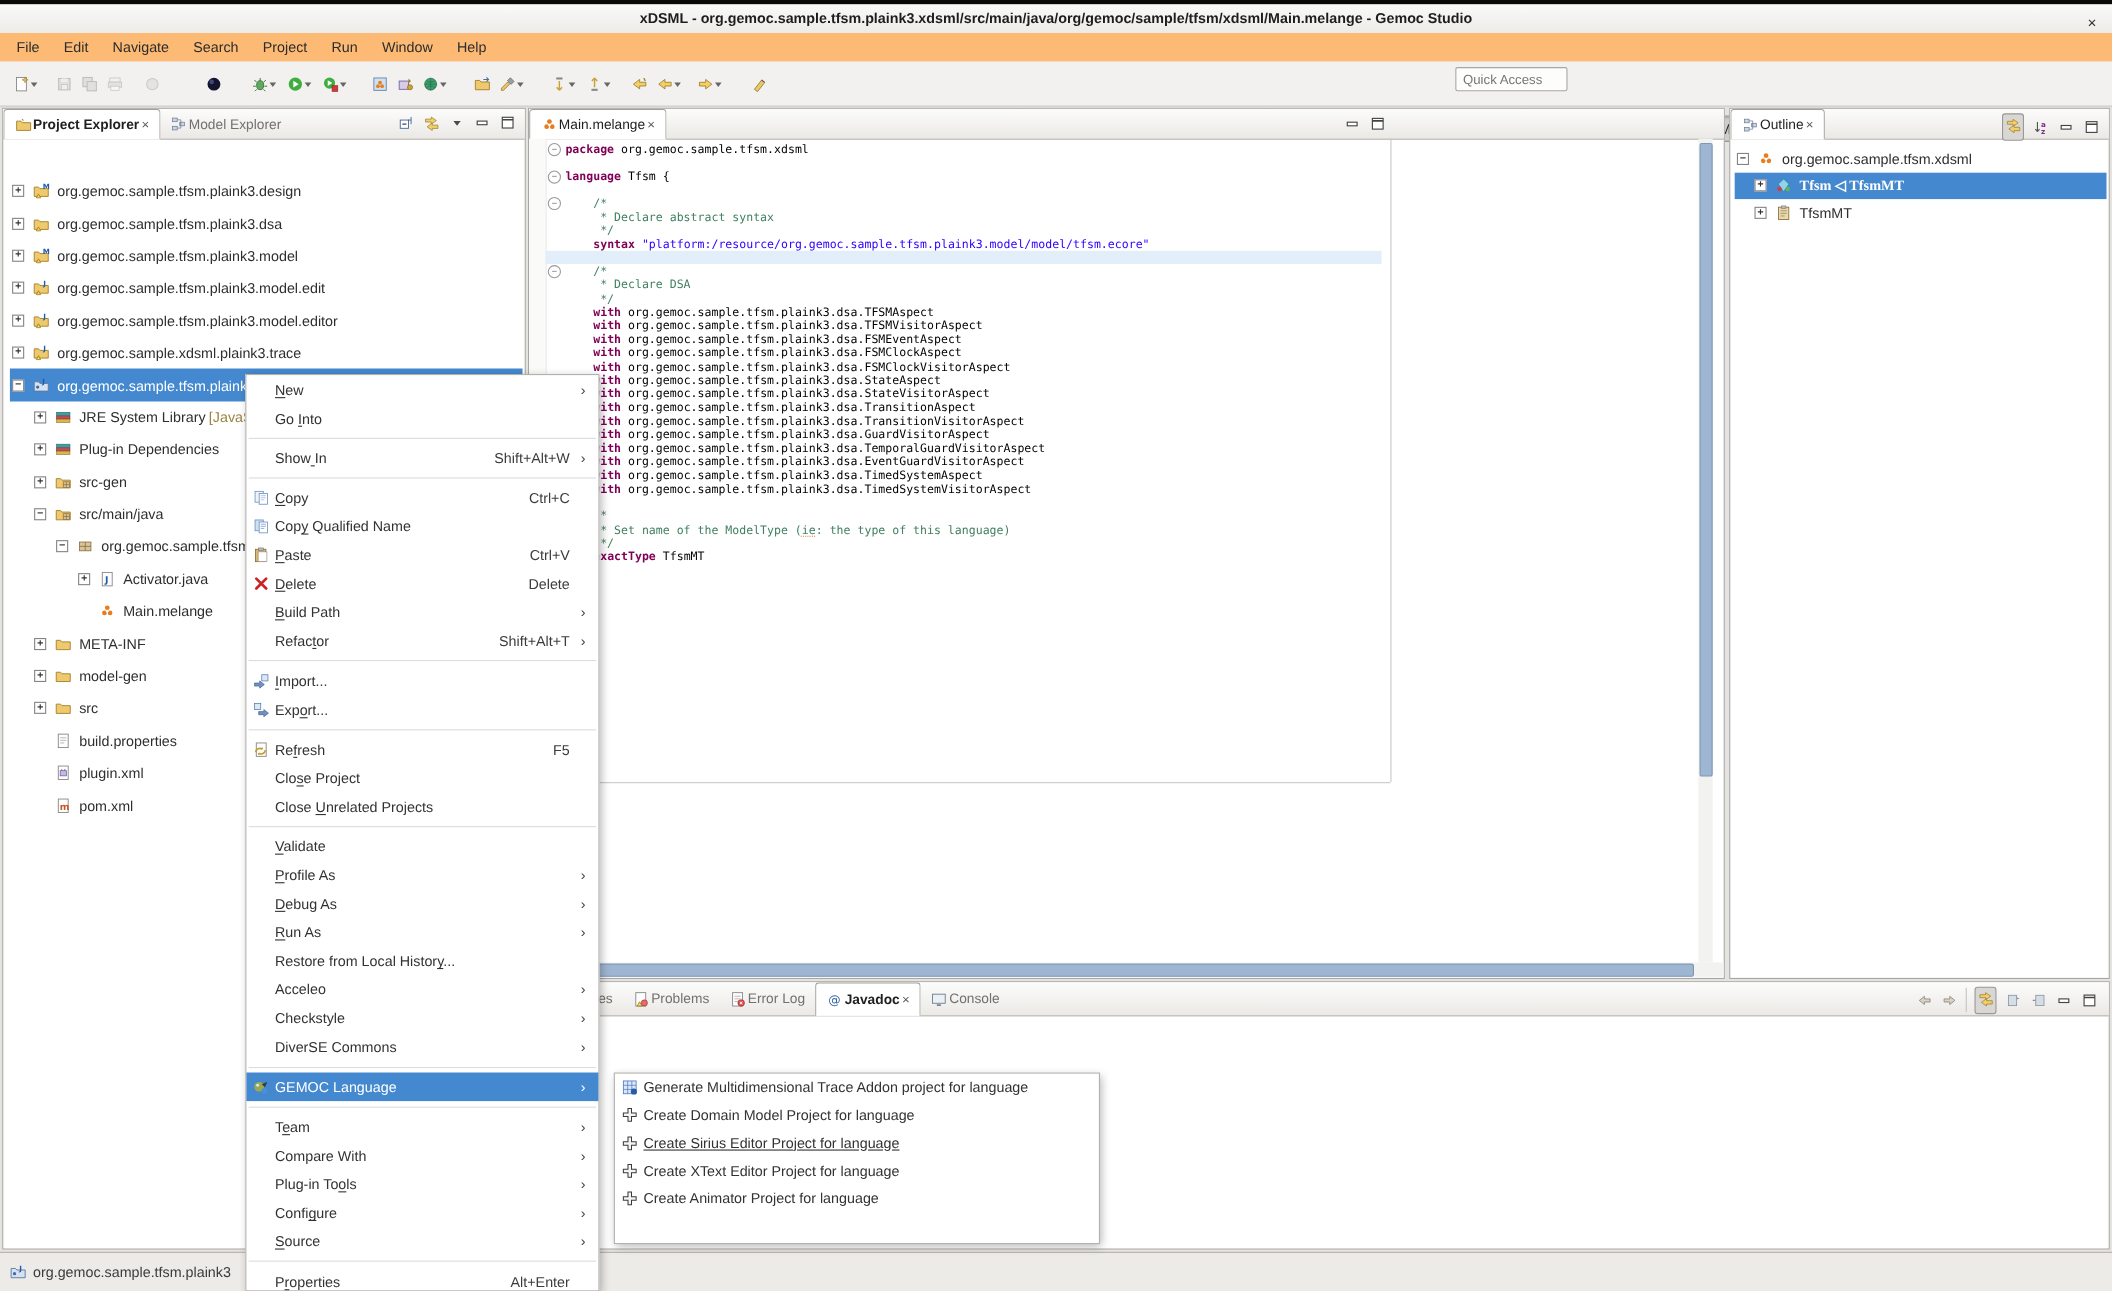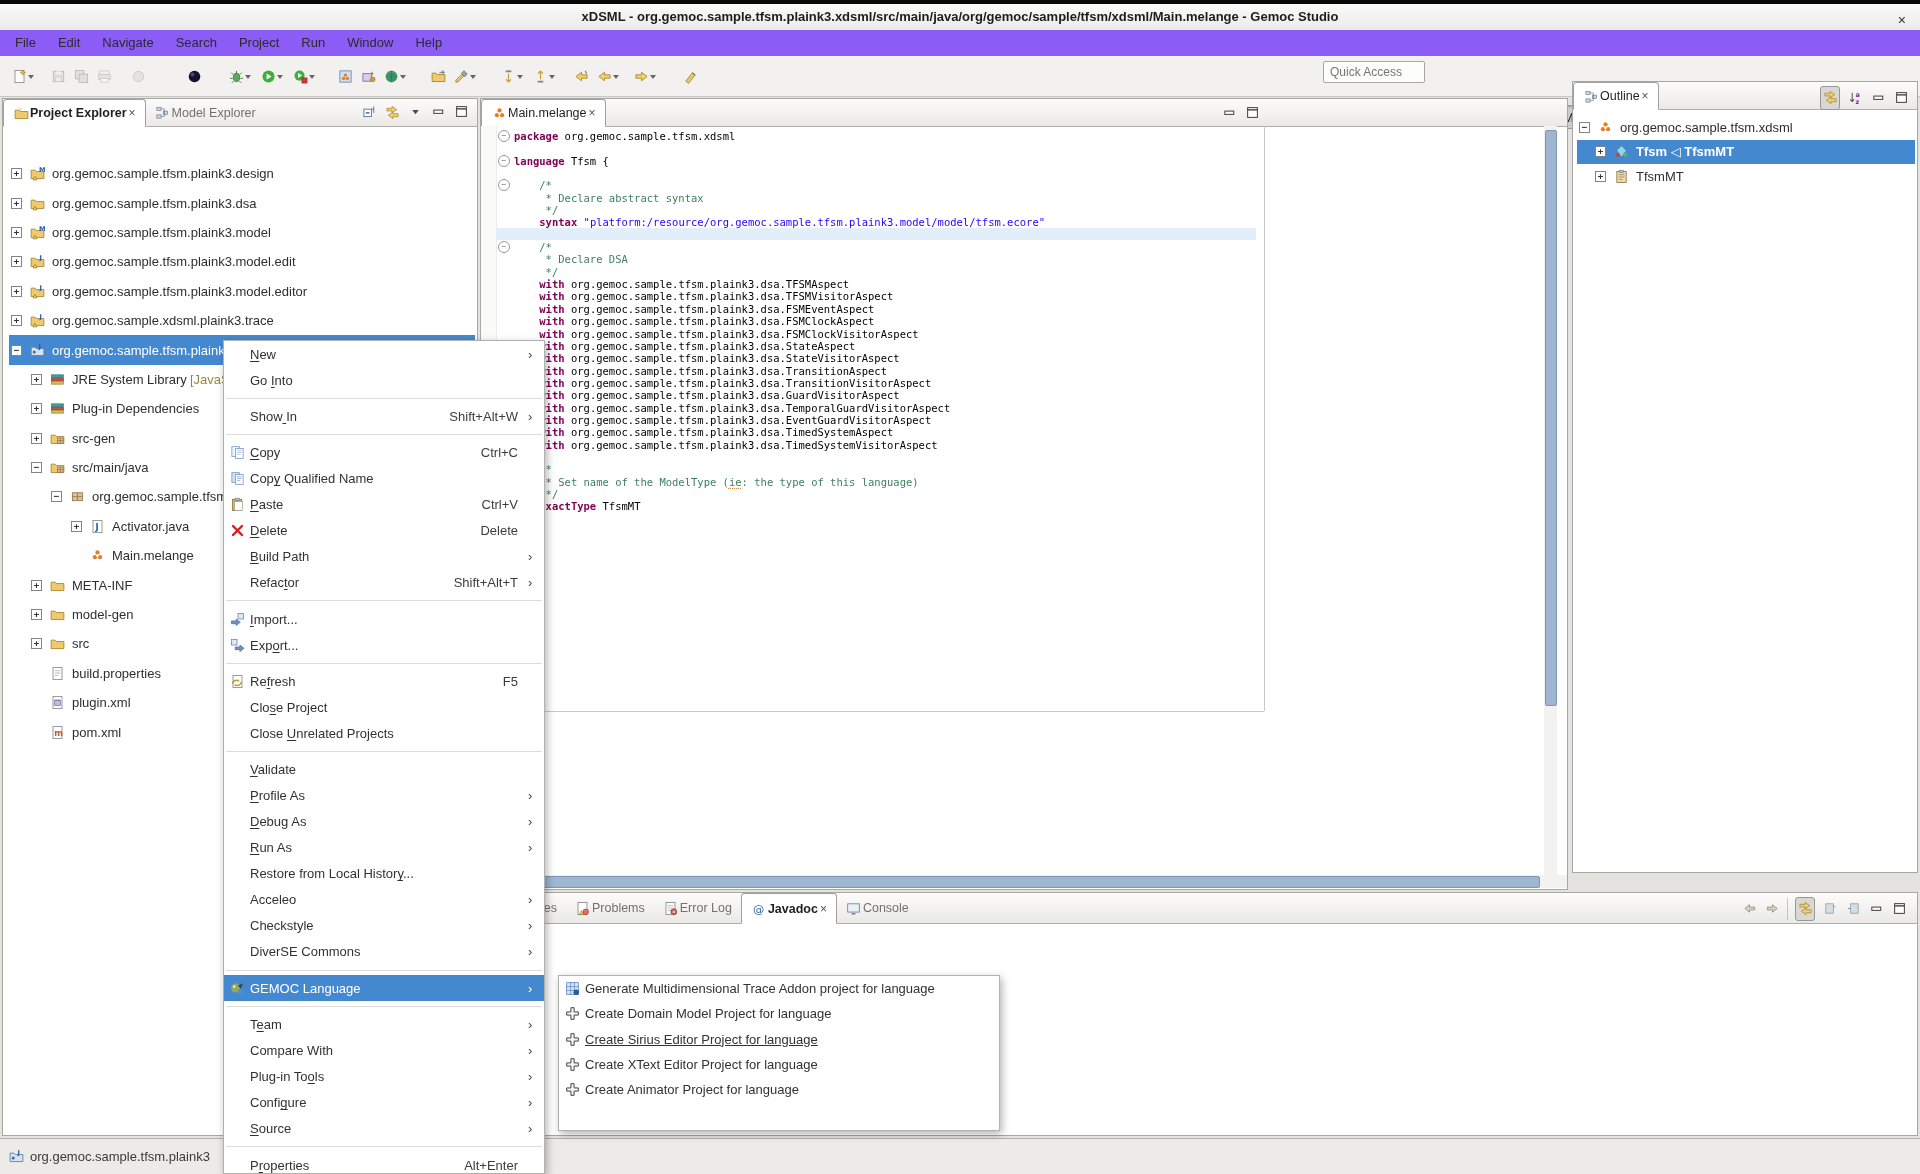--- a/index.html
+++ b/index.html
@@ -5,21 +5,21 @@
   html,body{margin:0;padding:0;background:#555;}
   #root{position:relative;width:1920px;height:1174px;overflow:hidden;background:#e5e3e0;
         font-family:"Liberation Sans","DejaVu Sans",sans-serif;-webkit-font-smoothing:antialiased;}
   .abs{position:absolute;}
   
   #topstrip{left:0;top:0;width:1920px;height:4px;background:#090909;}
   #titlebar{left:0;top:4px;width:1920px;height:26px;background:linear-gradient(#fafaf9,#ecebe8);
             border-bottom:1px solid #d5d3d0;}
   #title{width:100%;text-align:center;line-height:26px;font-size:13px;font-weight:bold;color:#1d1d1d;}
   #win-close{right:14px;top:4px;font-size:14px;color:#333;line-height:24px;}
-  #menubar{left:0;top:30px;width:1920px;height:26px;background:#8b5cf6;display:flex;align-items:center;padding-left:4px;box-sizing:border-box;}
+  #menubar{left:0;top:30px;width:1920px;height:26px;background:#fdba74;display:flex;align-items:center;padding-left:4px;box-sizing:border-box;}
   .mb-item{padding:0 11px;font-size:13px;color:#2c2c2c;line-height:26px;}
   #toolbar{left:0;top:56px;width:1920px;height:41px;background:#f2f1ef;border-bottom:1px solid #c9c7c3;
            display:flex;align-items:center;padding-left:6px;box-sizing:border-box;}
   .tbtn{display:flex;align-items:center;padding:2px;border-radius:3px;}
   .tbtn.disabled{filter:grayscale(1) opacity(.38);}
   .tb-caret{width:0;height:0;border-left:3.5px solid transparent;border-right:3.5px solid transparent;border-top:4px solid #666;margin:1px 2px 0 1px;}
   #qa-input{position:absolute;left:1307px;top:61px;width:88px;height:20px;border:1px solid #a9a7a3;border-radius:2px;
             background:#fdfdfc;color:#999;font-size:12px;padding:0 6px;font-family:inherit;margin-left:16px;}
   #persp-area{position:absolute;left:1412px;top:58px;height:28px;display:flex;align-items:center;gap:6px;margin-top:45px;}
   .vsep{width:1px;height:22px;background:#c6c4c0;}
@@ -640,21 +640,21 @@
     <div class="vtrack" style="left:0;top:776px;width:1086px;height:13px;">
       <div class="vthumb" style="left:9px;top:1px;width:1048px;height:10px;"></div>
     </div>
   <div class="foldmark" style="top: 31px;">−</div>
       <div class="foldmark" style="top: 55.7px;">−</div>
       <div class="foldmark" style="top: 80.4px;">−</div>
       <div class="foldmark" style="top: 142.15px;">−</div>
       <div class="foldmark" style="top: 364.45px;">−</div>
     </div>
 
-  <div class="panel" id="outline-panel" style="left:1572px;top:81px;width:346px;height:792px;">
+  <div class="panel" id="outline-panel" style="left:1572px;top:98px;width:346px;height:792px;">
     <div class="tabrow" id="outline-tabs">
         <div class="tab active">
           <span class="icon">
             <svg viewBox="0 0 16 16" width="15" height="15">
               <rect x="2" y="2.5" width="4.5" height="3.5" fill="#cdd6e2" stroke="#6a7a95" stroke-width=".7"></rect>
               <rect x="9" y="6.5" width="4.5" height="3.5" fill="#cdd6e2" stroke="#6a7a95" stroke-width=".7"></rect>
               <rect x="2" y="10.5" width="4.5" height="3.5" fill="#cdd6e2" stroke="#6a7a95" stroke-width=".7"></rect>
               <path d="M6.5 4.2h3.5v4H9M6.5 12.2h3.5v-4" stroke="#6a7a95" stroke-width=".7" fill="none"></path>
             </svg>
           </span>
@@ -703,21 +703,21 @@
         </div>
         <div class="trow sel" style="height: 24.6px; font-size: 13px; padding-left: 18px;">
           <span class="exp">+</span>
           <span class="icon">
             <svg viewBox="0 0 16 16" width="15" height="15">
               <path d="M8 1.8l5.2 5-5.2 7.4-5.2-7.4z" fill="#8fd4ea" stroke="#3a7a9a" stroke-width=".7"></path>
               <circle cx="4" cy="11.5" r="2.2" fill="#d04040"></circle>
               <circle cx="12" cy="11.5" r="2.2" fill="#58b858"></circle>
             </svg>
           </span>
-          <span class="tlabel" style="font-weight: bold;">Tfsm ◁ TfsmMT</span>
+          <span class="tlabel" style="font-weight: bold; font-family: Liberation Serif, serif;">Tfsm ◁ TfsmMT</span>
         </div>
         <div class="trow" style="height: 24.6px; font-size: 13px; padding-left: 18px;">
           <span class="exp">+</span>
           <span class="icon">
             <svg viewBox="0 0 16 16" width="15" height="15">
               <rect x="3" y="2.5" width="10" height="12" fill="#e8d9b0" stroke="#8a6a2a" stroke-width=".8"></rect>
               <rect x="5.8" y="1.3" width="4.4" height="2.4" fill="#bbb" stroke="#777" stroke-width=".6"></rect>
               <path d="M5 6h6M5 8.5h6M5 11h4" stroke="#9a8a5a" stroke-width=".8"></path>
             </svg>
           </span>

